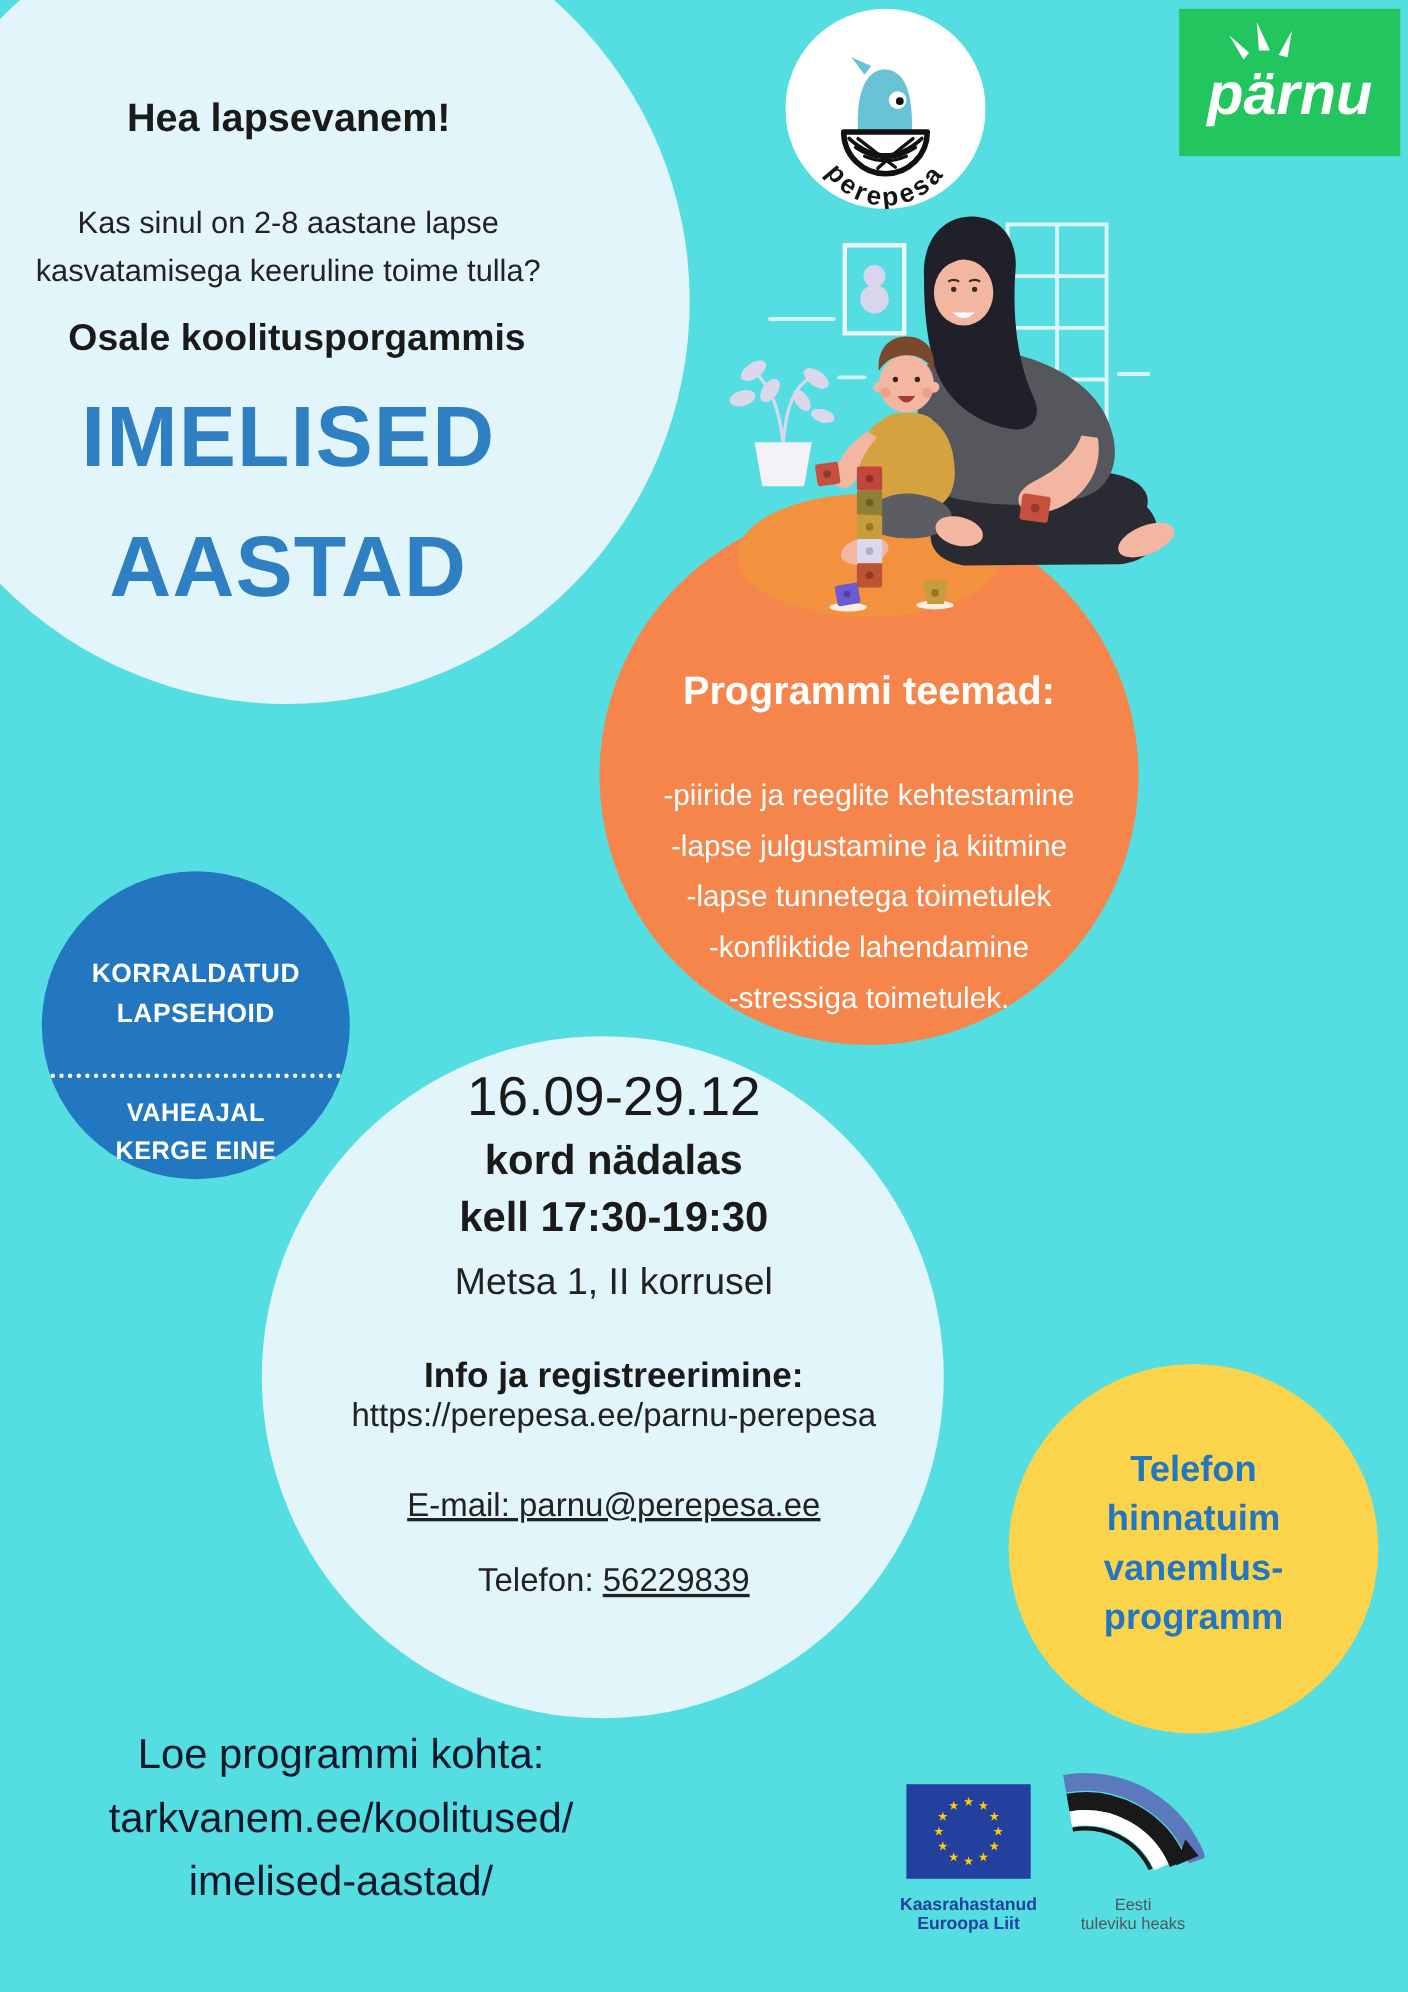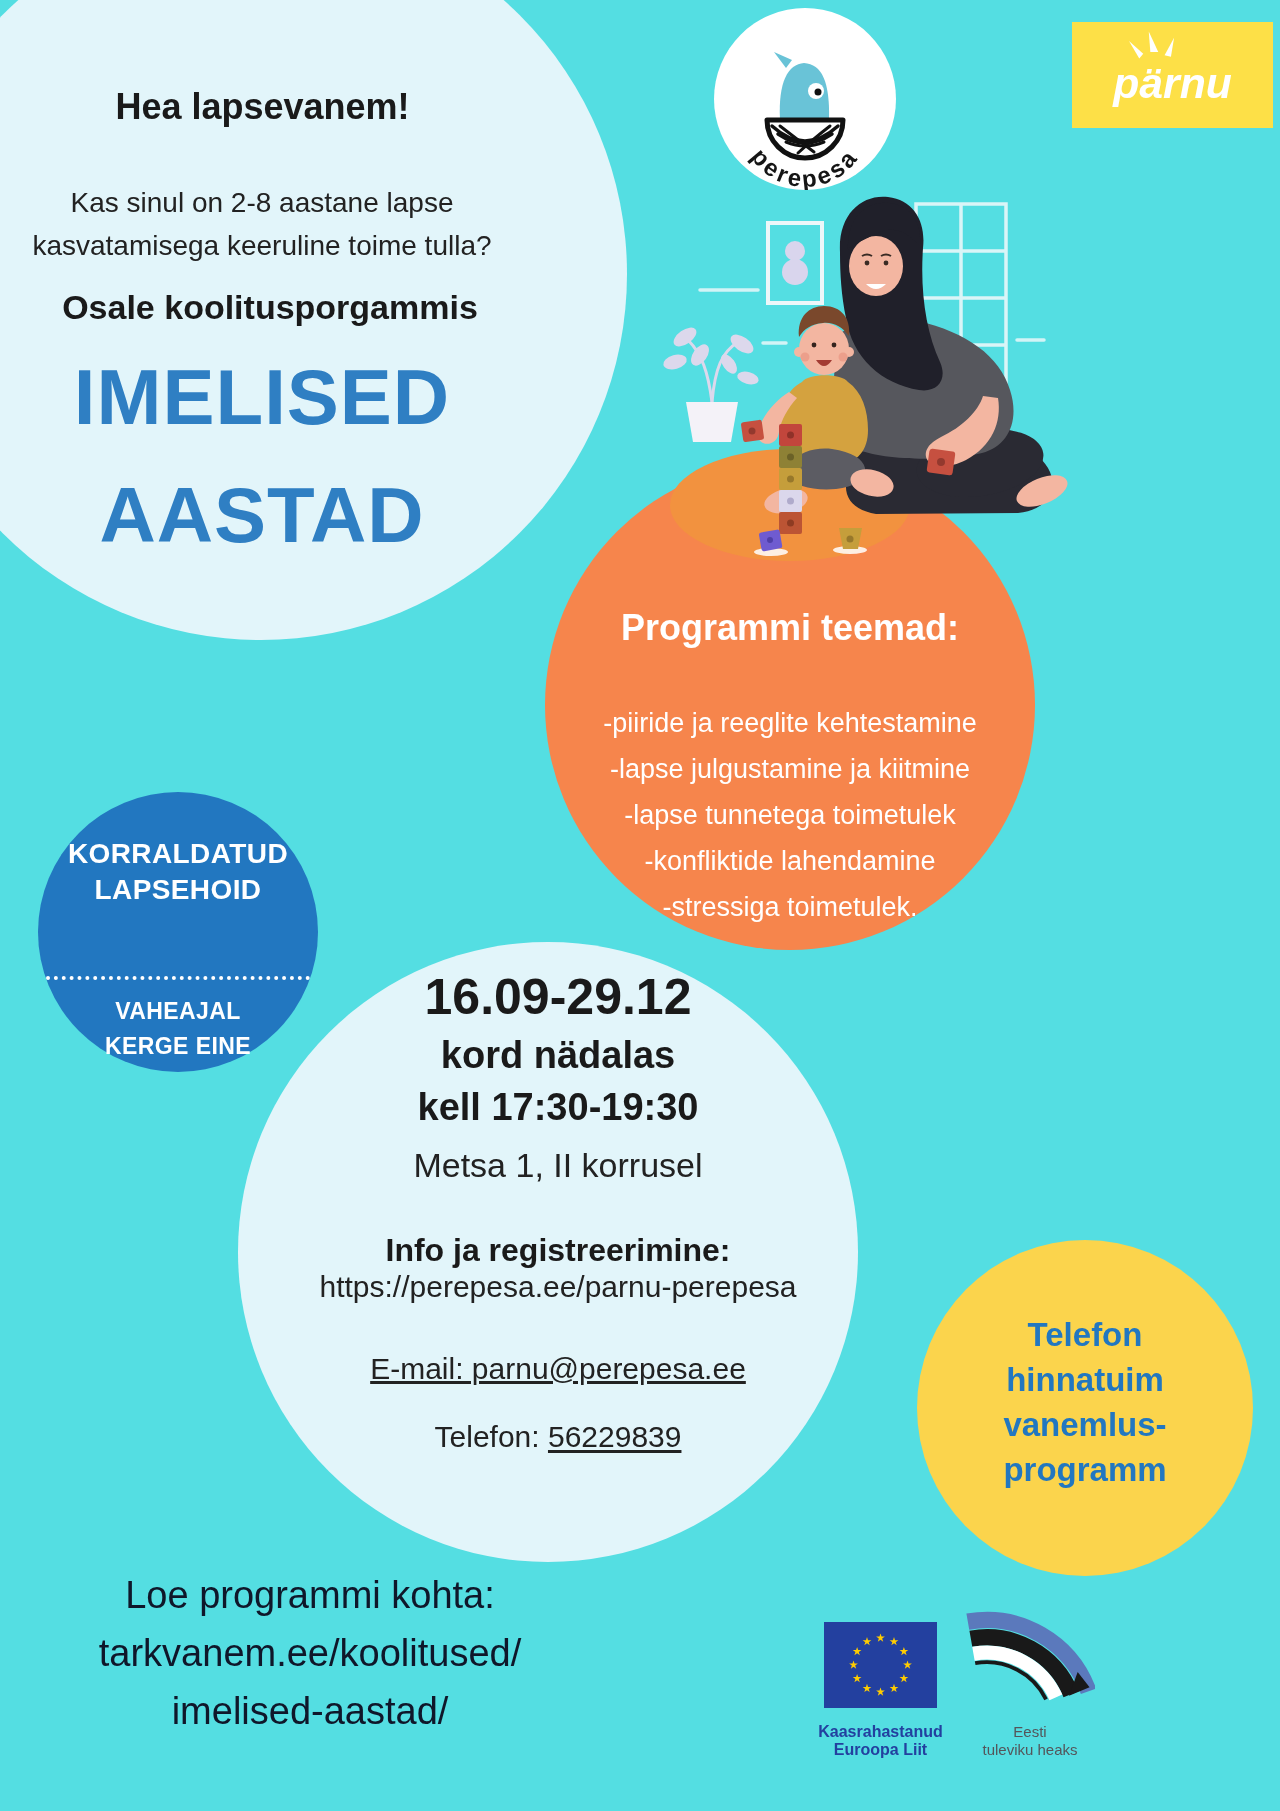--- a/index.html
+++ b/index.html
@@ -6,36 +6,36 @@
   .poster{position:relative;width:1280px;height:1811px;overflow:hidden;background:#54DEE2;
           font-family:"Liberation Sans",sans-serif;color:#1E1E1E;}
   .circle{position:absolute;border-radius:50%;}
   .c-light-top{left:-105px;top:-92px;width:732px;height:732px;background:#E2F5FA;z-index:1;}
   .c-orange{left:545px;top:460px;width:490px;height:490px;background:#F6854C;z-index:1;}
   .c-blue{left:38px;top:792px;width:280px;height:280px;background:#2277C0;z-index:1;}
   .c-light-mid{left:238px;top:942px;width:620px;height:620px;background:#E2F5FA;z-index:1;}
   .c-yellow{left:917px;top:1240px;width:336px;height:336px;background:#FBD44C;z-index:1;}
   .illu{position:absolute;left:600px;top:150px;width:680px;height:420px;z-index:2;}
   .logo-perepesa{position:absolute;left:714px;top:8px;width:182px;height:182px;z-index:3;}
-  .logo-parnu{position:absolute;left:1072px;top:22px;width:201px;height:106px;background:#fde047;z-index:3;}
+  .logo-parnu{position:absolute;left:1072px;top:8px;width:201px;height:134px;background:#22c55e;z-index:3;}
   .logo-parnu svg{width:100%;height:100%;display:block;}
   .txt{position:absolute;z-index:4;text-align:center;}
   .greeting{left:-10px;top:86px;width:545px;font-size:36px;font-weight:700;color:#1A1A1A;}
   .intro{left:-13px;top:181px;width:550px;font-size:28px;line-height:43px;color:#222;}
   .cta{left:0px;top:288px;width:540px;font-size:34px;font-weight:700;color:#1A1A1A;}
   .big-title{left:-8px;width:540px;font-size:78px;font-weight:700;color:#2F7FC3;letter-spacing:1px;}
   .bt1{top:352px;} .bt2{top:470px;}
   .topics-heading{left:555px;top:607px;width:470px;font-size:36px;font-weight:700;color:#FFFFFF;}
   .topics-list{left:545px;top:700px;width:490px;font-size:27px;line-height:46px;color:#FFFFFF;}
   .cc{left:28px;width:300px;color:#FFFFFF;font-weight:700;letter-spacing:.4px;}
-  .cc1{top:836px;font-size:28px;line-height:36px;text-align:center;}
+  .cc1{top:868px;font-size:24px;line-height:36px;text-align:center;}
   .cc-divider{position:absolute;left:46px;top:976px;width:264px;height:0;border-top:4px dotted #FFFFFF;z-index:4;}
   .cc2{top:994px;font-size:23px;line-height:35px;}
   .sch{left:268px;width:580px;}
-  .t-dates{top:968px;font-size:50px;font-weight:700;color:#1A1A1A;}
+  .t-dates{top:968px;font-size:50px;font-weight:400;color:#1A1A1A;}
   .t-freq{top:1034px;font-size:38px;font-weight:700;color:#1A1A1A;}
   .t-time{top:1086px;font-size:38px;font-weight:700;color:#1A1A1A;}
   .t-loc{top:1146px;font-size:34px;color:#222;}
   .t-info{top:1216px;font-size:32px;font-weight:700;color:#1A1A1A;margin-top:16px;}
   .t-url{top:1270px;font-size:30px;color:#222;}
   .t-email{top:1352px;font-size:30px;color:#222;text-decoration:underline;}
   .t-phone{top:1420px;font-size:30px;color:#222;}
   .u{text-decoration:underline;text-underline-offset:3px;}
   .badge-text{left:935px;top:1312px;width:300px;font-size:33px;font-weight:700;
               color:#2277C0;line-height:45px;}

